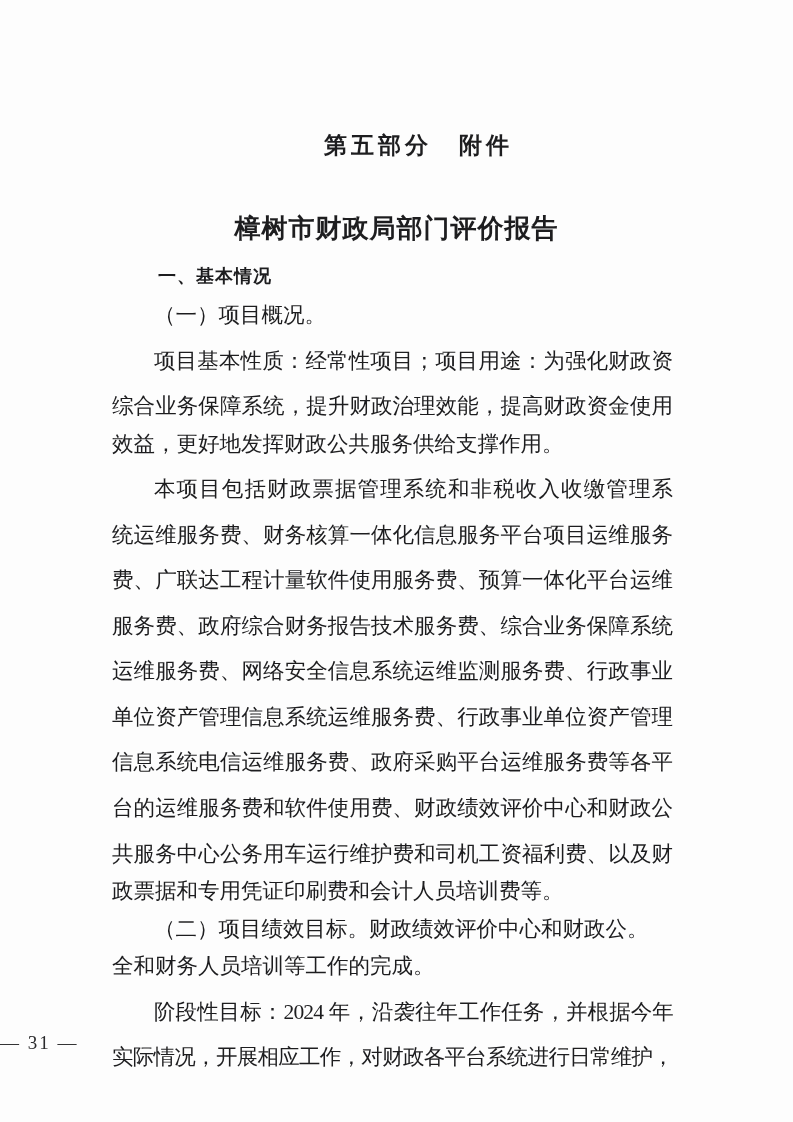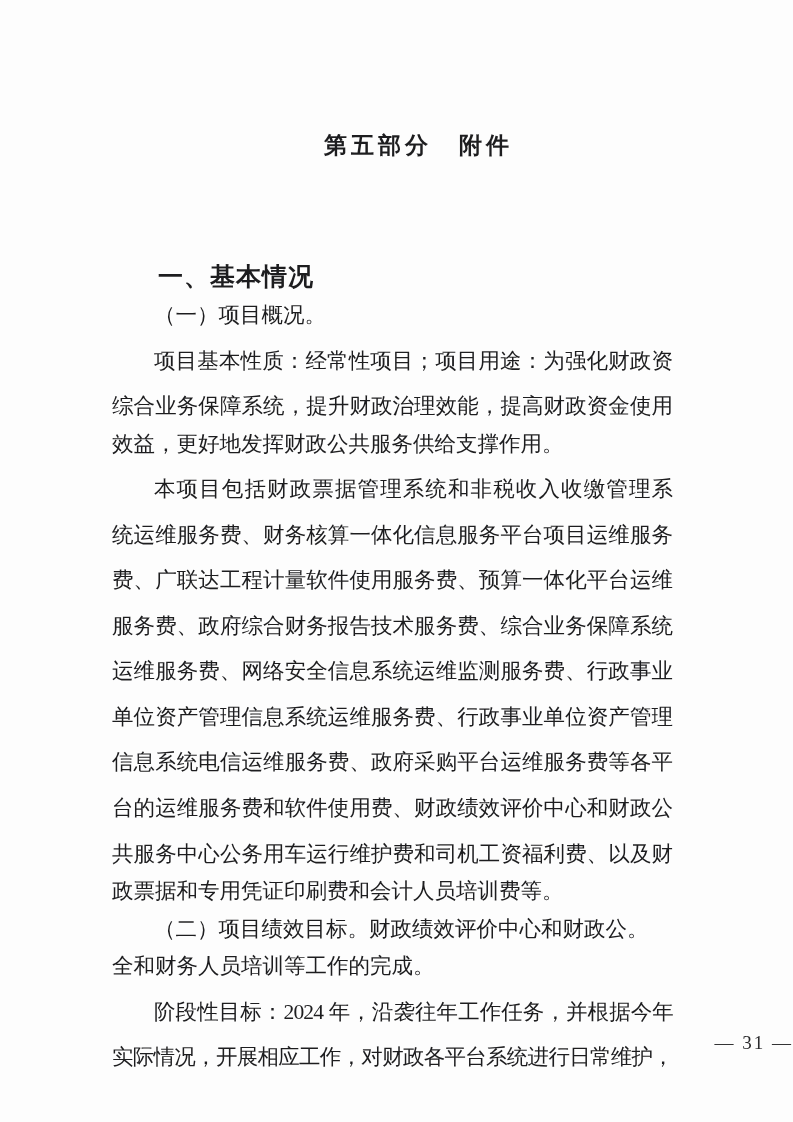--- a/index.html
+++ b/index.html
@@ -44,21 +44,21 @@
   }
   .doc-body {
     position: absolute;
     top: 259px;
     left: 112px;
     width: 561px;
     font-size: 21.5px;
     line-height: 37.55px;
   }
   .heading-1 {
-    font-size: 25px;
+    font-size: 18px;
     font-weight: bold;
     line-height: 34px;
     text-indent: 46px;
     letter-spacing: 1px;
     margin-bottom: 4px;
     font-family: "Liberation Sans", "DejaVu Sans", sans-serif;
   }
   .line {
     height: 37.55px;
   }
@@ -68,33 +68,34 @@
     text-align-last: justify;
     text-justify: inter-character;
     margin-top: 8px;
   }
   .line.tight { letter-spacing: -0.8px; }
   .page-footer {
     position: absolute;
     top: 1032px;
     left: 0;
     width: 100%;
-    text-align: right;
+    text-align: left;
     font-size: 19px;
     letter-spacing: 2px;
     color: #2a2a2c;
   }
 </style>
 </head>
 <body>
 
 <div class="page" style="background: rgb(253, 253, 253); color: rgb(29, 29, 31);">
 
   <div class="section-title">第五部分　附件</div>
 
+  <div class="report-title">樟树市财政局部门评价报告</div>
 
   <div class="doc-body">
     <div class="heading-1">一、基本情况</div>
     <div>
         <div class="line indent">（一）项目概况。</div>
         <div class="line indent justify">项目基本性质：经常性项目；项目用途：为强化财政资</div>
         <div class="line justify">综合业务保障系统，提升财政治理效能，提高财政资金使用</div>
         <div class="line">效益，更好地发挥财政公共服务供给支撑作用。</div>
         <div class="line indent justify">本项目包括财政票据管理系统和非税收入收缴管理系</div>
         <div class="line justify">统运维服务费、财务核算一体化信息服务平台项目运维服务</div>

